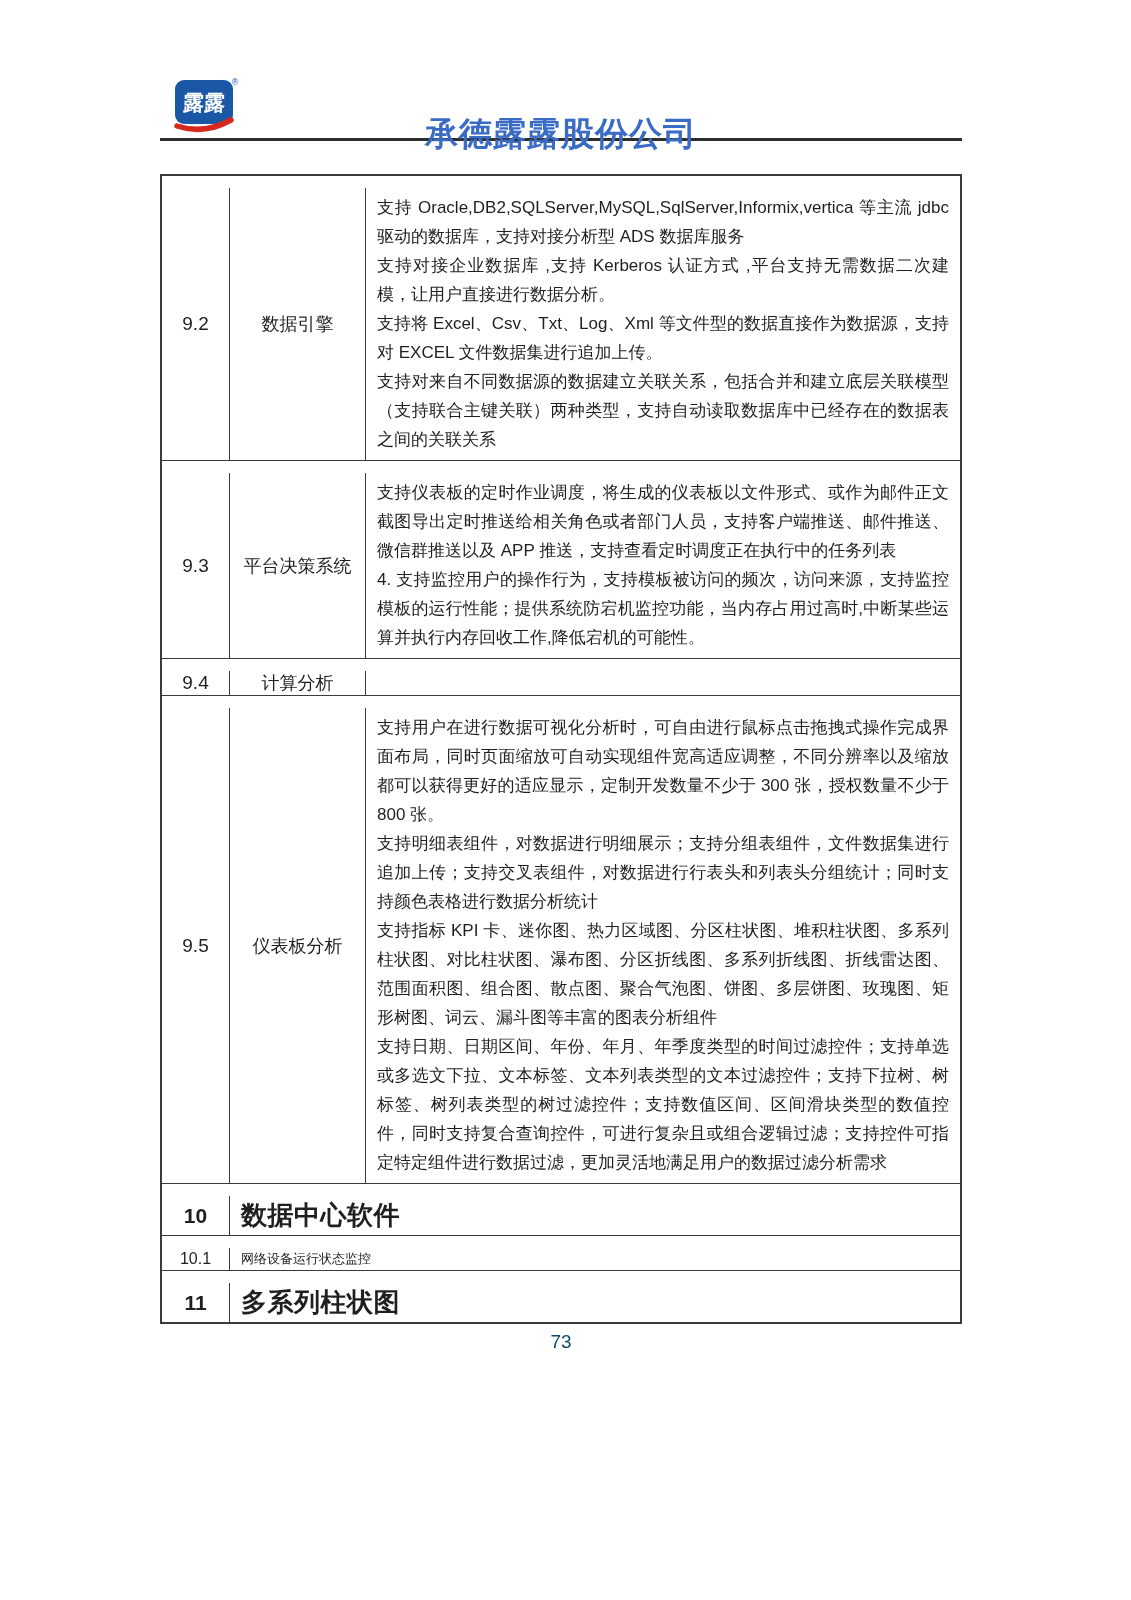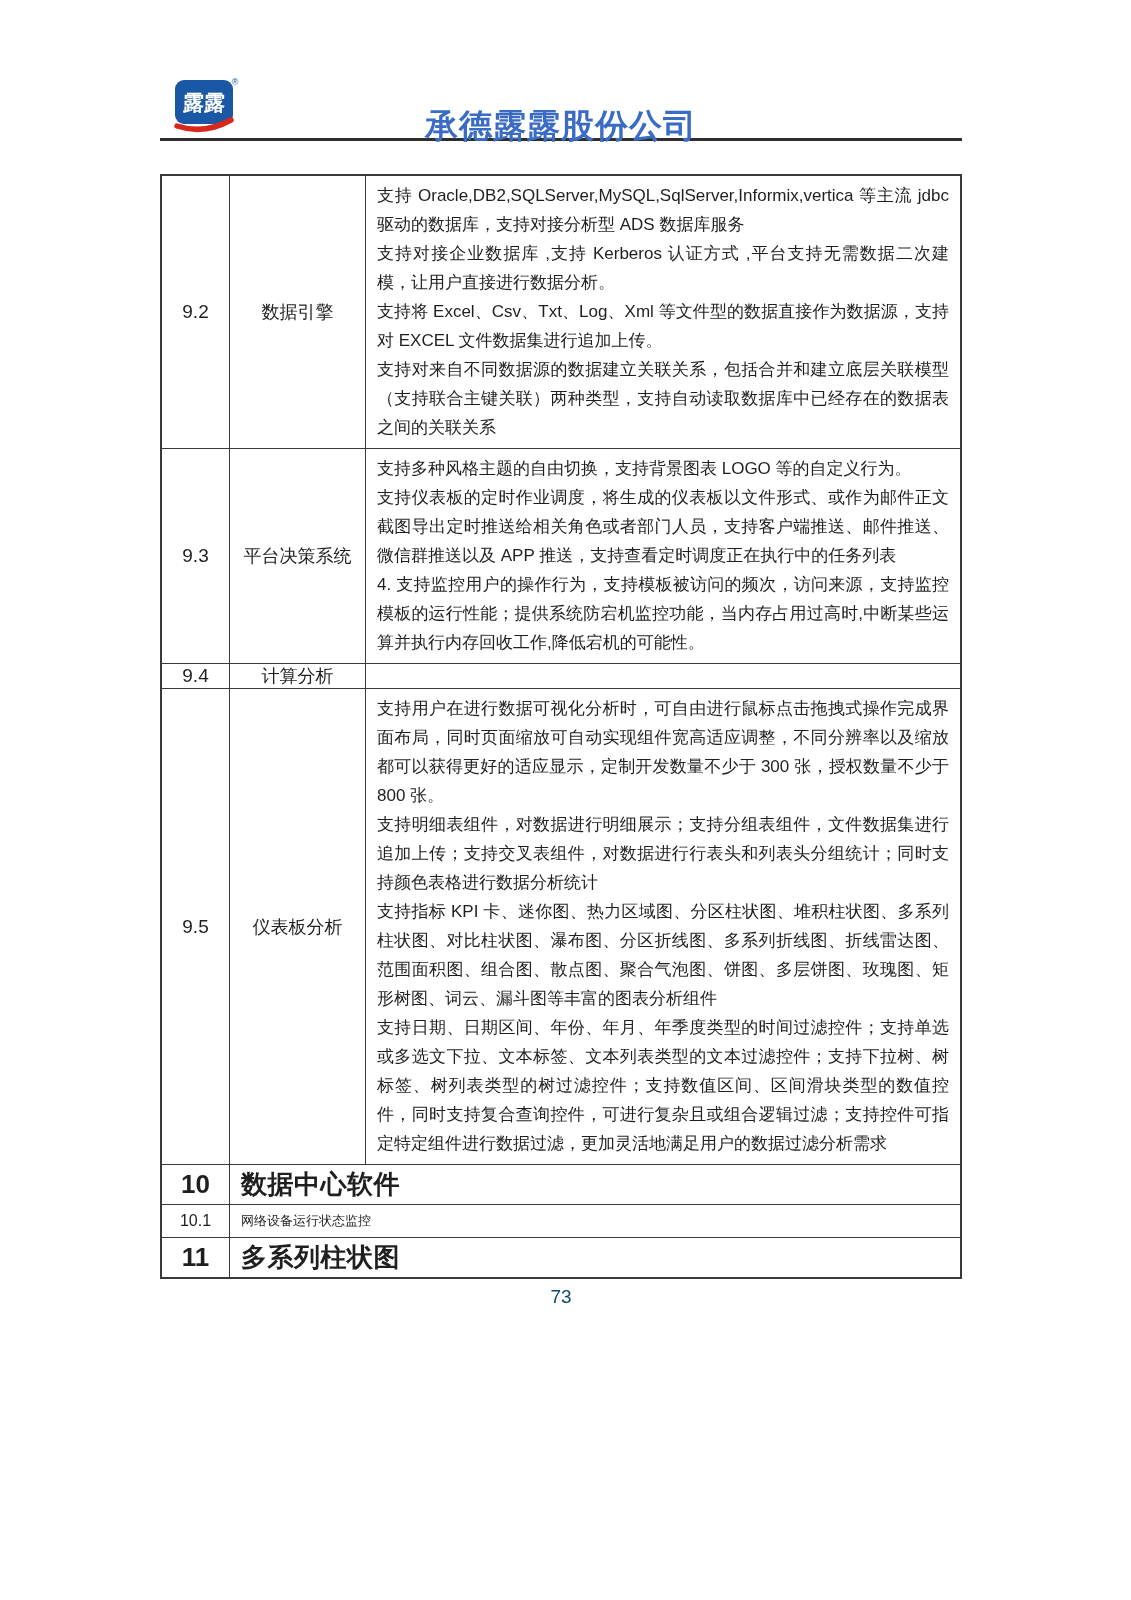--- a/index.html
+++ b/index.html
@@ -32,21 +32,21 @@
     left: 14px;
     top: 76px;
     width: 66px;
     height: 60px;
   }
   .company-title {
     position: absolute;
     left: 0;
     right: 0;
     top: 96px;
-    margin: 8px;
+    margin: 16px;
     text-align: center;
     font-size: 33px;
     font-weight: bold;
     letter-spacing: 1px;
     color: #3a6bc5;
   }
   .hdr-rule {
     height: 3px;
     background: #2e2e2e;
     margin: 0 0 33px 0;
@@ -56,21 +56,21 @@
     border: 2px solid #3a3a3a;
     width: 798px;
   }
   .trow {
     display: grid;
     border-top: 1.5px solid #3a3a3a;
   }
   .trow:first-child { border-top: none; }
   .trow.detail { grid-template-columns: 68px 136px 1fr; }
   .trow.section, .trow.subsection { grid-template-columns: 68px 1fr; }
-  .cell { min-width: 0; }
+  .cell { min-width: 0; margin-top: 12px; }
   .cell.num {
     display: flex;
     align-items: center;
     justify-content: center;
     font-size: 19px;
     border-right: 1.5px solid #3a3a3a;
   }
   .cell.name {
     display: flex;
     align-items: center;
@@ -82,21 +82,21 @@
   }
   .cell.desc {
     padding: 5px 11px 6px 11px;
     font-size: 17px;
     line-height: 29px;
     text-align: justify;
   }
   .cell.desc p { margin: 0; }
   .trow.section { min-height: 36px; }
   .trow.section .cell.num {
-    font-size: 26px;
+    font-size: 21px;
     font-weight: bold;
   }
   .trow.section .cell.title {
     display: flex;
     align-items: center;
     font-size: 26px;
     font-weight: bold;
     padding: 2px 11px;
     letter-spacing: 0.5px;
   }
@@ -143,21 +143,20 @@
             <p>支持 Oracle,DB2,SQLServer,MySQL,SqlServer,Informix,vertica 等主流 jdbc 驱动的数据库，支持对接分析型 ADS 数据库服务</p>
             <p>支持对接企业数据库 ,支持 Kerberos 认证方式 ,平台支持无需数据二次建模，让用户直接进行数据分析。</p>
             <p>支持将 Excel、Csv、Txt、Log、Xml 等文件型的数据直接作为数据源，支持对 EXCEL 文件数据集进行追加上传。</p>
             <p>支持对来自不同数据源的数据建立关联关系，包括合并和建立底层关联模型（支持联合主键关联）两种类型，支持自动读取数据库中已经存在的数据表之间的关联关系</p>
           </div>
         </div>
         <div class="trow detail">
           <div class="cell num">9.3</div>
           <div class="cell name">平台决策系统</div>
           <div class="cell desc">
-            <p>支持多种风格主题的自由切换，支持背景图表 LOGO 等的自定义行为。</p>
             <p>支持仪表板的定时作业调度，将生成的仪表板以文件形式、或作为邮件正文截图导出定时推送给相关角色或者部门人员，支持客户端推送、邮件推送、微信群推送以及 APP 推送，支持查看定时调度正在执行中的任务列表</p>
             <p>4. 支持监控用户的操作行为，支持模板被访问的频次，访问来源，支持监控模板的运行性能；提供系统防宕机监控功能，当内存占用过高时,中断某些运算并执行内存回收工作,降低宕机的可能性。</p>
           </div>
         </div>
         <div class="trow detail">
           <div class="cell num">9.4</div>
           <div class="cell name">计算分析</div>
         </div>
         <div class="trow detail">
           <div class="cell num">9.5</div>

